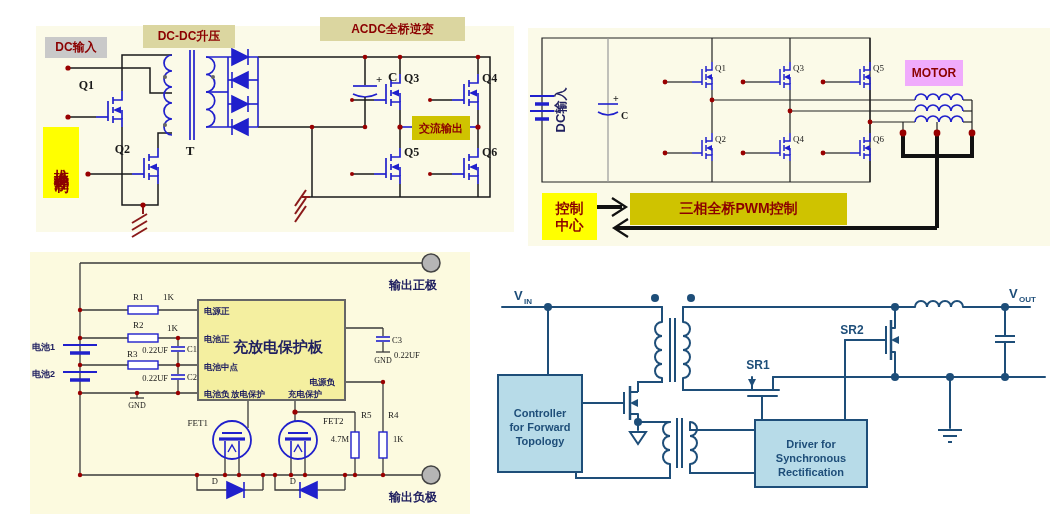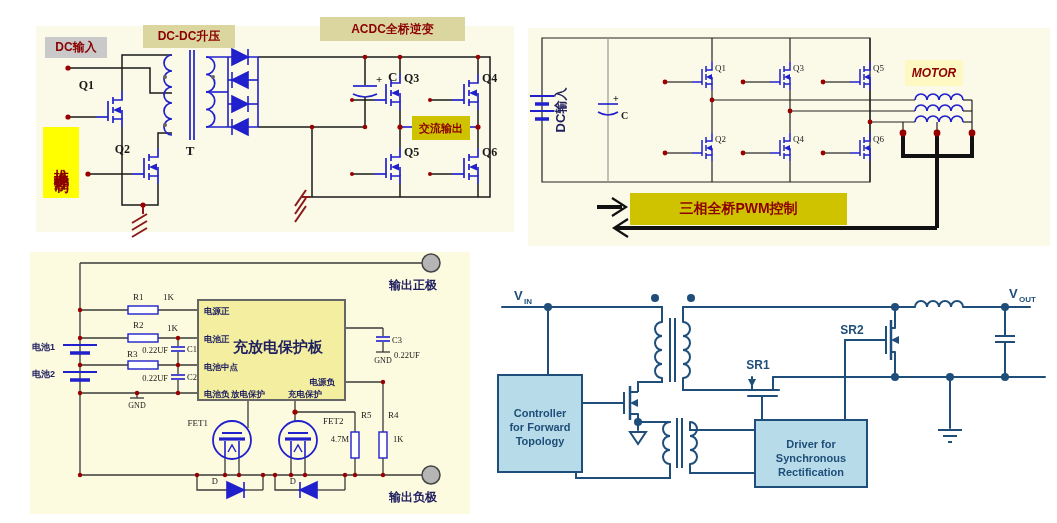--- a/index.html
+++ b/index.html
@@ -4,21 +4,21 @@
 <style>
   html,body{margin:0;padding:0;background:#fff;}
   #stage{position:relative;width:1057px;height:523px;background:#ffffff;overflow:hidden;
          font-family:"Liberation Sans",sans-serif;}
   #stage svg{position:absolute;}
   .lbl{position:absolute;display:flex;align-items:center;justify-content:center;
        color:#8B0000;font-weight:bold;text-align:center;}
   .lbl.khaki{background:#DBD6A0;}
   .lbl.gray{background:#C9C9C9;}
   .lbl.dgray{background:#8F8F8F;}
-  .lbl.mgray{background:#fef9c3;font-style:italic;}
+  .lbl.mgray{background:#f0abfc;}
   .lbl.yellow{background:#FFFF00;}
   .lbl.olive{background:#CFC300;}
   .vert{writing-mode:vertical-rl;text-orientation:upright;letter-spacing:3px;}
   svg text{font-family:"Liberation Serif",serif;fill:#1a1a1a;}
   svg text.cjk{font-family:"Liberation Sans",sans-serif;fill:#202060;font-weight:bold;}
   svg text.ref{font-family:"Liberation Serif",serif;}
   svg text.en{font-family:"Liberation Sans",sans-serif;font-weight:bold;fill:#1E4E79;}
 </style>
 </head>
 <body>
@@ -522,14 +522,18 @@
     <text class="en" x="321" y="206" font-size="11" text-anchor="middle">Rectification</text>
   </svg>
 
   <div class="lbl gray" style="left:45px;top:37px;width:62px;height:21px;font-size:12px;">DC输入</div>
   <div class="lbl khaki" style="left:143px;top:25px;width:92px;height:23px;font-size:12px;">DC-DC升压</div>
   <div class="lbl khaki" style="left:320px;top:17px;width:145px;height:24px;font-size:12px;">ACDC全桥逆变</div>
   <div class="lbl yellow vert" style="left:43px;top:127px;width:36px;height:71px;font-size:15px;">推挽控制</div>
   <div class="lbl olive" style="left:412px;top:116px;width:58px;height:24px;font-size:11px;">交流输出</div>
 
   <div class="lbl mgray" style="left:905px;top:60px;width:58px;height:26px;font-size:12px;">MOTOR</div>
+  <div class="lbl yellow" style="left:542px;top:193px;width:55px;height:47px;font-size:14px;flex-direction:column;line-height:1.2;">
+    <div>控制</div>
+    <div>中心</div>
+  </div>
   <div class="lbl olive" style="left:630px;top:193px;width:217px;height:32px;font-size:14px;">三相全桥PWM控制</div>
 </div>
 
 </body></html>

